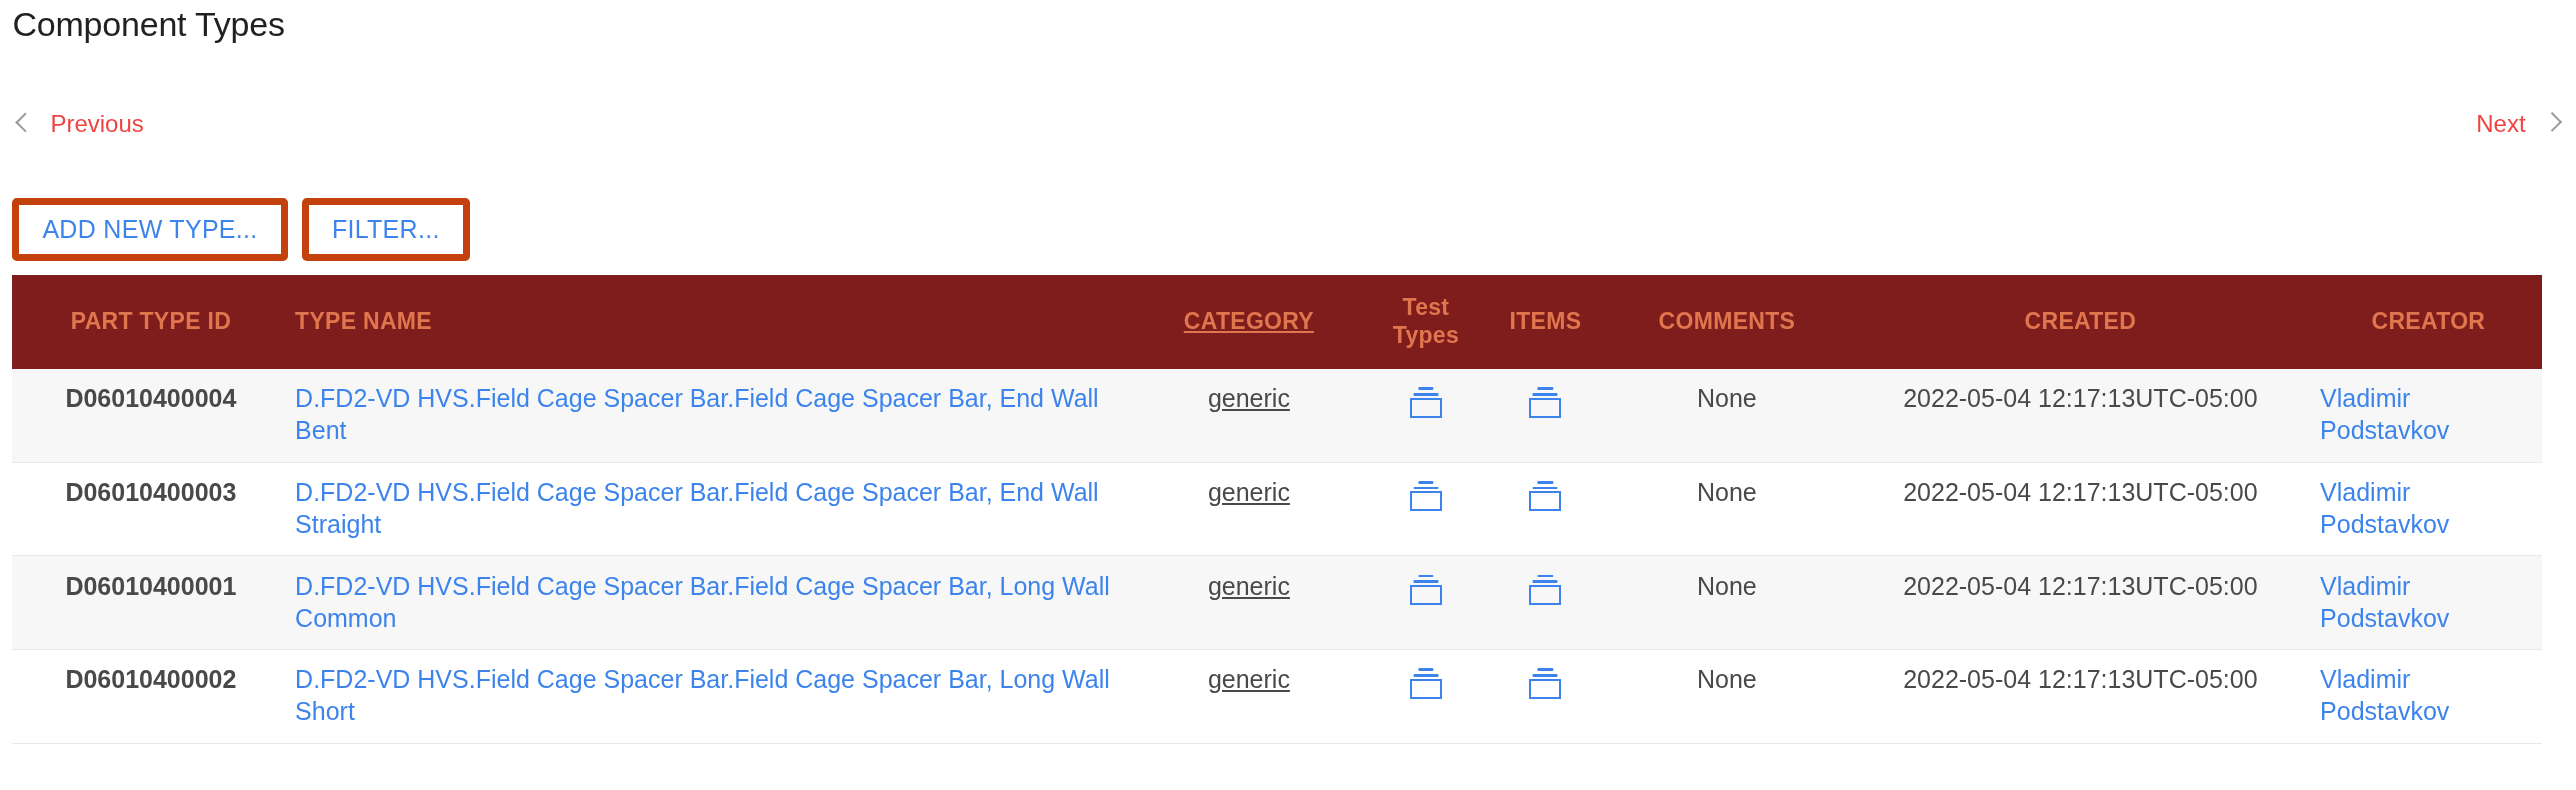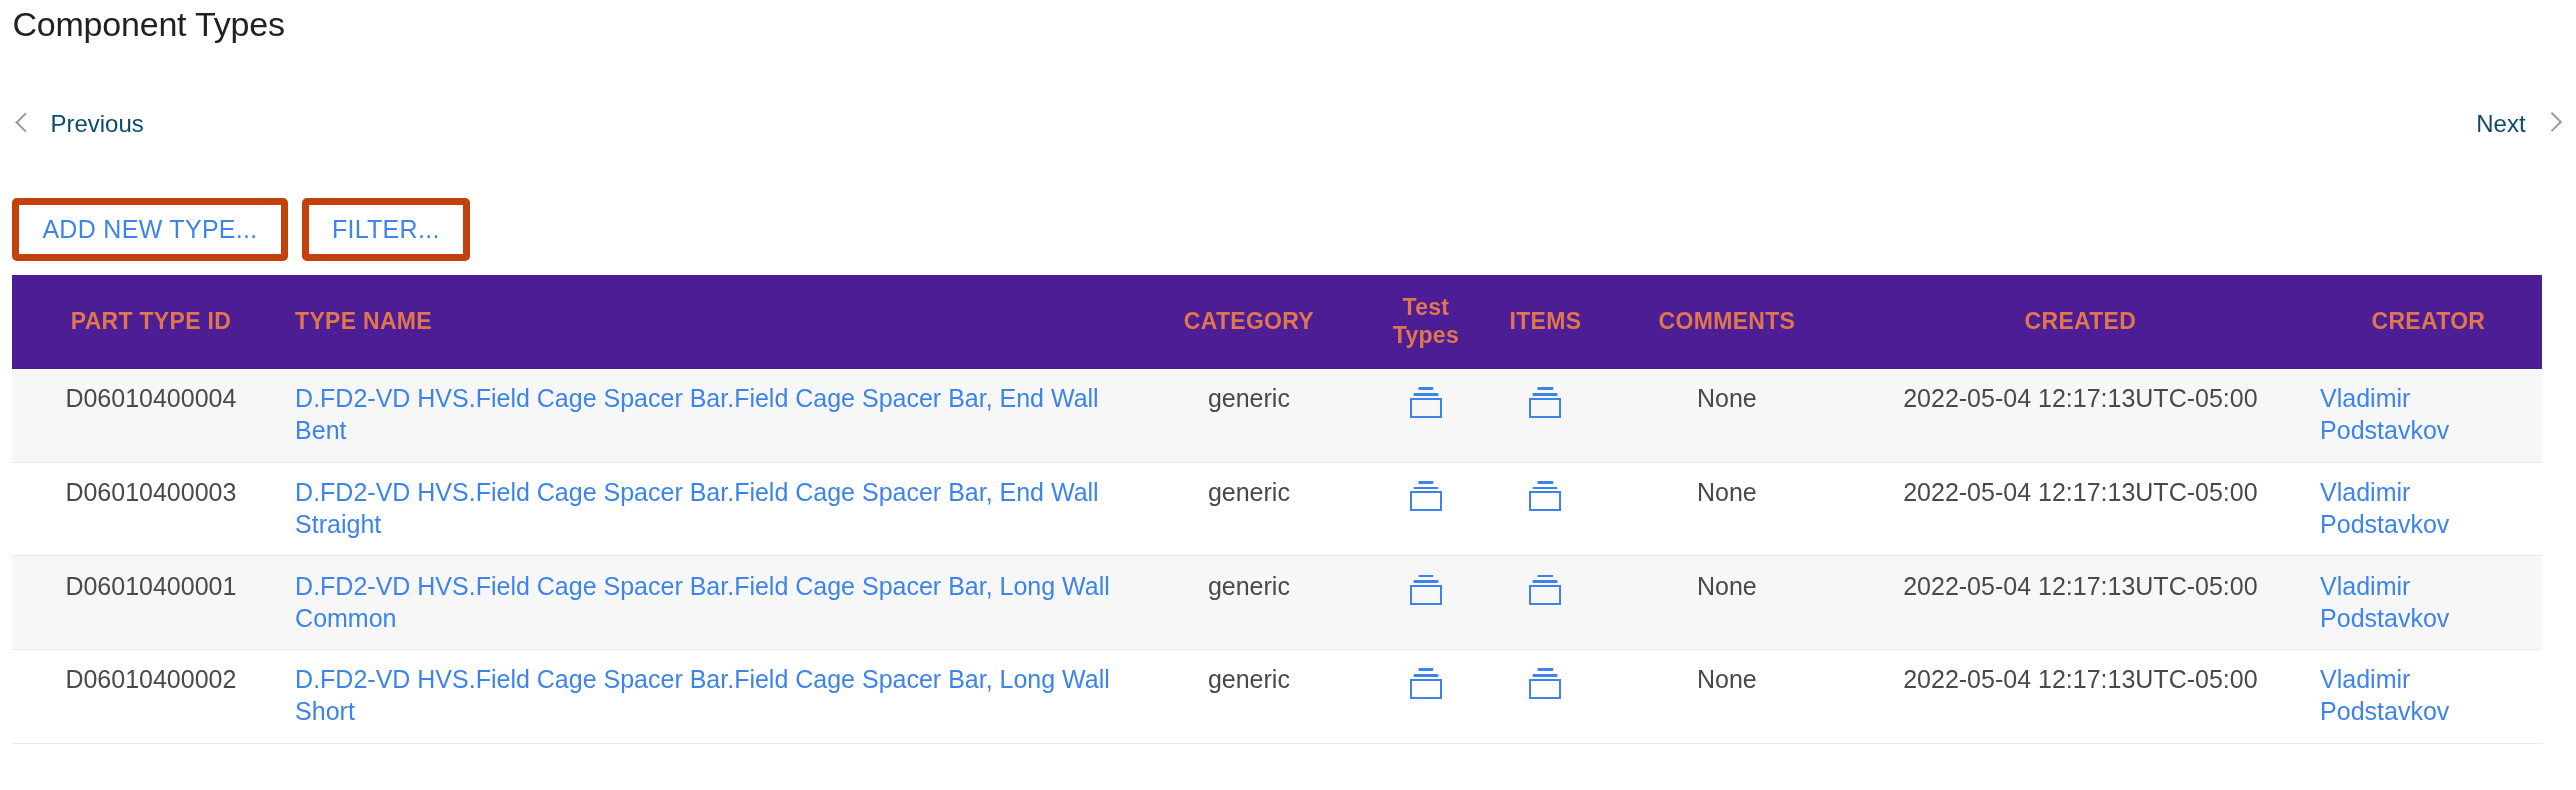--- a/index.html
+++ b/index.html
@@ -44,21 +44,21 @@
     display: flex;
     align-items: center;
     justify-content: space-between;
     padding: 0 12.4px;
     box-sizing: border-box;
   }
   .pager-side {
     display: flex;
     align-items: center;
     gap: 17px;
-    color: #0c4a6e;
+    color: #ef4444;
     font-size: 24px;
     line-height: 29px;
     cursor: pointer;
     user-select: none;
   }
   .chev {
     display: inline-block;
     width: 21px;
     height: 21px;
     position: relative;
@@ -103,21 +103,21 @@
     position: absolute;
     left: 12.4px;
     top: 275px;
     width: 2529px;
   }
   table.grid {
     width: 100%;
     border-collapse: collapse;
     table-layout: fixed;
   }
-  table.grid thead tr { background: #4c1d95; }
+  table.grid thead tr { background: #7f1d1d; }
   table.grid th {
     color: #e0764d;
     font-size: 23px;
     font-weight: bold;
     line-height: 28px;
     letter-spacing: 0.3px;
     padding: 18px 5.7px 20px 5.7px;
     vertical-align: middle;
     box-sizing: border-box;
   }
@@ -128,28 +128,28 @@
     padding: 13.4px 5.7px 15.3px 5.7px;
     vertical-align: top;
     box-sizing: border-box;
   }
   table.grid tbody tr { border-bottom: 1px solid #e9e9e9; }
   table.grid tbody tr.alt { background: #f7f7f7; }
 
   
   .c-id      { width: 277px; text-align: center; }
   .c-name    { width: 840px; text-align: left; }
-  .c-cat     { width: 239px; text-align: center; }
+  .c-cat     { width: 239px; text-align: center; text-decoration: underline; }
   .c-test    { width: 115px; text-align: center; }
   .c-items   { width: 124px; text-align: center; }
   .c-comm    { width: 239px; text-align: center; }
   .c-created { width: 468px; text-align: center; }
   .c-creator { width: 228px; text-align: center; }
 
-  td.c-id      { text-align: center; }
+  td.c-id      { text-align: center; font-weight: bold; }
   td.c-name    { text-align: left; margin-left: 45px; }
   td.c-cat     { text-align: center; }
   td.c-test,
   td.c-items   { text-align: center; }
   td.c-comm    { text-align: center; }
   td.c-created { text-align: center; white-space: nowrap; }
   td.c-creator { text-align: left; }
 
   .link {
     color: #3c84ec;

